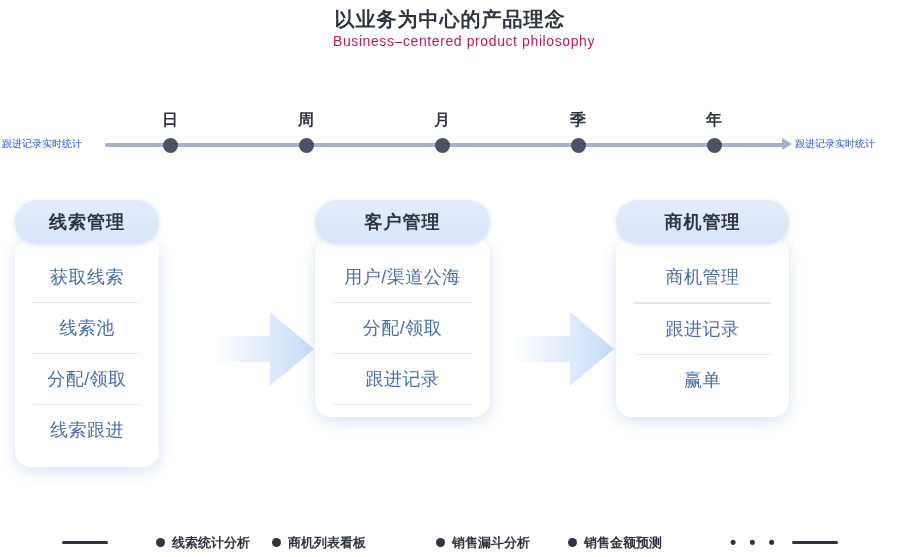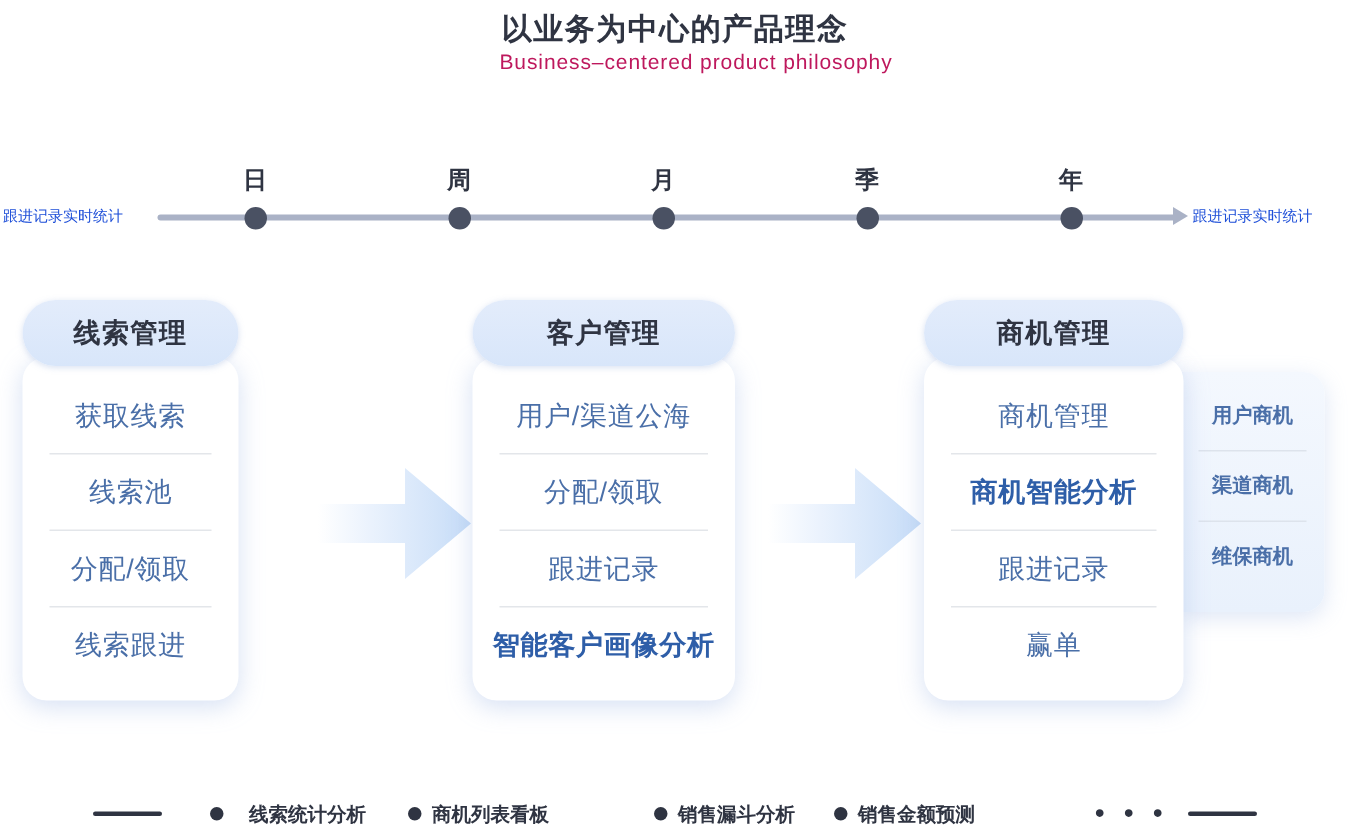--- a/index.html
+++ b/index.html
@@ -122,29 +122,20 @@
         <div class="tl-dot" style="left: 299px;"></div>
         <div class="tl-tick-label" style="left: 422px;">月</div>
         <div class="tl-dot" style="left: 435px;"></div>
         <div class="tl-tick-label" style="left: 558px;">季</div>
         <div class="tl-dot" style="left: 571px;"></div>
         <div class="tl-tick-label" style="left: 694px;">年</div>
         <div class="tl-dot" style="left: 707px;"></div>
       </div>
   </div>
 
-  <div class="side-panel">
-    <div id="side-items">
-        <div class="side-item">用户商机</div>
-        <div class="side-div"></div>
-        <div class="side-item">渠道商机</div>
-        <div class="side-div"></div>
-        <div class="side-item">维保商机</div>
-      </div>
-  </div>
 
   <div id="arrows">
       <div class="arrow" style="left: 212px;">
         <svg width="102" height="74" viewBox="0 0 102 74">
           <defs>
             <linearGradient id="ag0" x1="0" y1="0" x2="1" y2="0">
               <stop offset="0%" stop-color="#ffffff"></stop>
               <stop offset="35%" stop-color="#eaf2fd"></stop>
               <stop offset="100%" stop-color="#c6dcf7"></stop>
             </linearGradient>
@@ -185,55 +176,53 @@
         <div class="col-head">
           <span>客户管理</span>
         </div>
         <div class="col-body">
           <div class="col-item">用户/渠道公海</div>
           <div class="col-div"></div>
           <div class="col-item">分配/领取</div>
           <div class="col-div"></div>
           <div class="col-item">跟进记录</div>
           <div class="col-div"></div>
-          <div class="col-item em">智能客户画像分析</div>
         </div>
       </div>
       <div class="col" style="left: 616px; width: 173px;">
         <div class="col-head">
           <span>商机管理</span>
         </div>
         <div class="col-body">
           <div class="col-item">商机管理</div>
           <div class="col-div"></div>
-          <div class="col-item em">商机智能分析</div>
           <div class="col-div"></div>
           <div class="col-item">跟进记录</div>
           <div class="col-div"></div>
           <div class="col-item">赢单</div>
         </div>
       </div>
     </div>
 
   <div class="legend">
     <div class="lg-dash" style="left:62px;"></div>
     <div id="legend-items">
-        <div class="lg-item" style="left: 140px; gap: 10px;">
+        <div class="lg-item" style="left: 156px;">
           <span class="lg-dot"></span>
           <span class="lg-text">线索统计分析</span>
         </div>
         <div class="lg-item" style="left: 272px;">
           <span class="lg-dot"></span>
           <span class="lg-text">商机列表看板</span>
         </div>
         <div class="lg-item" style="left: 436px; text-align: center;">
           <span class="lg-dot"></span>
           <span class="lg-text">销售漏斗分析</span>
         </div>
-        <div class="lg-item" style="left: 556px;">
+        <div class="lg-item" style="left: 568px;">
           <span class="lg-dot"></span>
           <span class="lg-text">销售金额预测</span>
         </div>
       </div>
     <div class="lg-ellipsis" style="left:730px;">• • •</div>
     <div class="lg-dash" style="left:792px;"></div>
   </div>
 
 </div>
 

